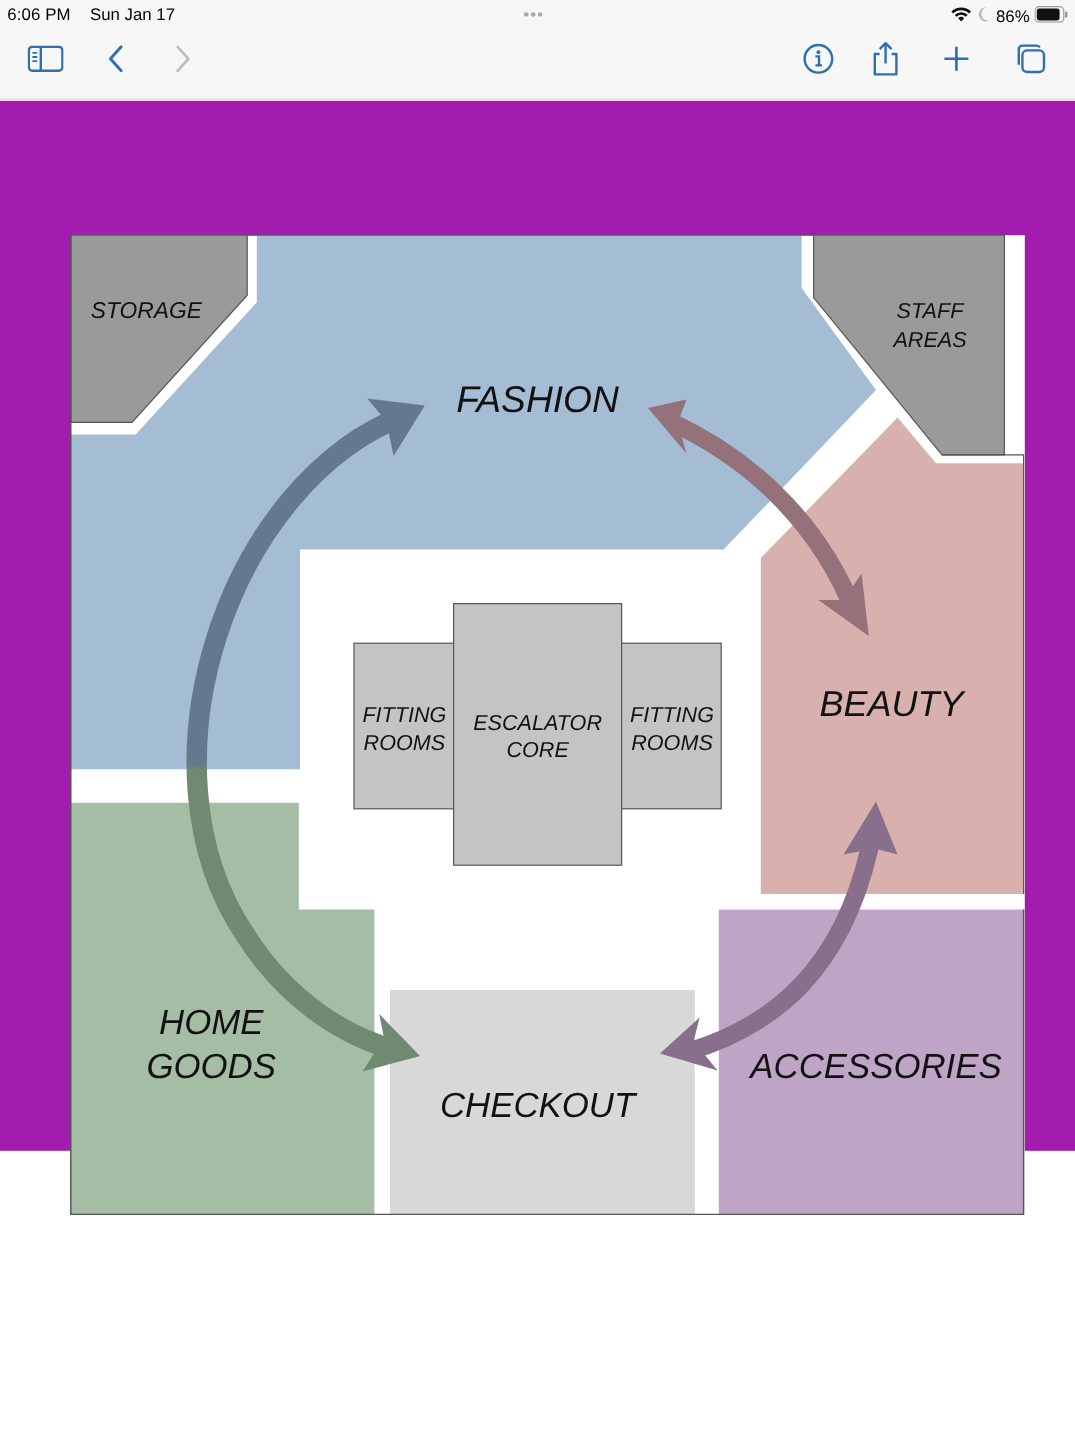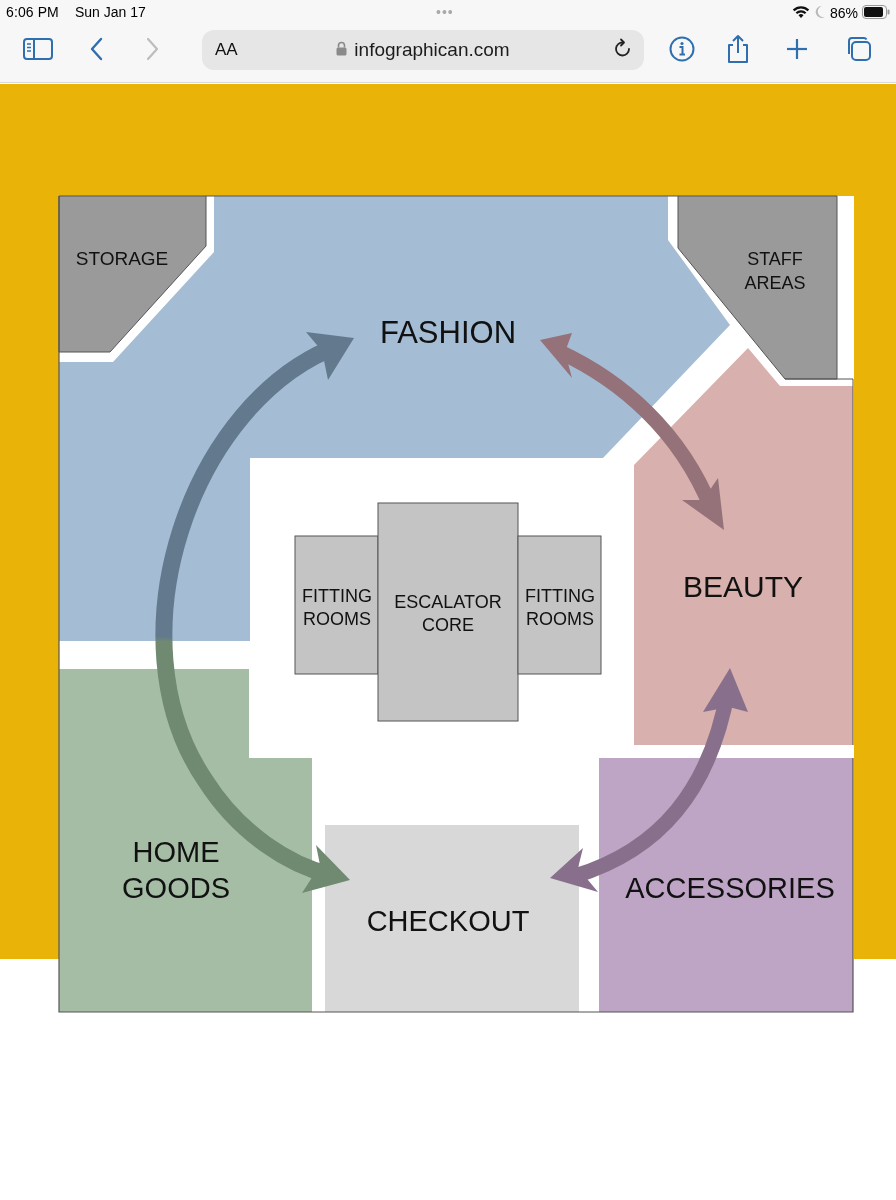--- a/index.html
+++ b/index.html
@@ -13,21 +13,21 @@
   .status-right { position: absolute; right: 6px; top: 5px; display: flex; align-items: flex-start; gap: 4px; }
   .status-battery-pct { font-size: 14px; }
 
   .toolbar { position: absolute; left: 0; top: 26px; width: 896px; height: 57px; background: #f7f7f7; border-bottom: 1px solid #d8d8d8; }
   .tb-icon { position: absolute; top: 11px; width: 34px; height: 28px; display: flex; align-items: center; justify-content: center; cursor: pointer; }
   .address-bar { position: absolute; left: 202px; top: 4px; width: 442px; height: 40px; background: #e6e6e6; border-radius: 12px; }
   .aa { position: absolute; left: 13px; top: 10px; font-size: 17px; color: #111; }
   .url-wrap { position: absolute; left: 0; right: 0; top: 9px; text-align: center; font-size: 19px; color: #1c1c1c; display: flex; justify-content: center; align-items: center; gap: 7px; }
   .reload { position: absolute; right: 10px; top: 8px; }
 
-  .page { position: absolute; left: 0; top: 84px; width: 896px; height: 875px; background: #eab308; }
+  .page { position: absolute; left: 0; top: 84px; width: 896px; height: 875px; background: #a21caf; font-style: italic; }
   .floorplan { position: absolute; left: 0; top: 0; }
   .fp-label { font-family: "Liberation Sans", "DejaVu Sans", sans-serif; fill: #111; }
 </style>
 </head>
 <body>
 
 <div class="status-bar">
   <span class="status-time">6:06 PM</span>
   <span class="status-date">Sun Jan 17</span>
   <span class="status-dots">•••</span>
@@ -75,40 +75,20 @@
     </span>
   </div>
   <div class="tb-icon" style="left:135px;">
     <span>
       <svg width="16" height="24" viewBox="0 0 16 24">
           <polyline points="4,2 13,12 4,22" fill="none" stroke="#bdbdbd" stroke-width="2.2" stroke-linecap="round" stroke-linejoin="round"></polyline>
         </svg>
     </span>
   </div>
 
-  <div class="address-bar">
-    <span class="aa">AA</span>
-    <div class="url-wrap">
-      <span>
-        <svg width="11" height="15" viewBox="0 0 11 15">
-            <path d="M2.5 6.5 V4.5 A3 3 0 0 1 8.5 4.5 V6.5" fill="none" stroke="#8a8a8a" stroke-width="1.6"></path>
-            <rect x="0.5" y="6.5" width="10" height="8" rx="1.5" fill="#8a8a8a"></rect>
-          </svg>
-      </span>
-      <span>infographican.com</span>
-    </div>
-    <span class="reload">
-      <span>
-        <svg width="22" height="22" viewBox="0 0 22 22">
-            <path d="M17 11 A6.5 6.5 0 1 1 11 4.5" fill="none" stroke="#222" stroke-width="1.8" stroke-linecap="round"></path>
-            <polyline points="9,1.5 12,4.5 9,7.5" fill="none" stroke="#222" stroke-width="1.8" stroke-linecap="round" stroke-linejoin="round"></polyline>
-          </svg>
-      </span>
-    </span>
-  </div>
 
   <div class="tb-icon" style="left:665px;">
     <span>
       <svg width="28" height="28" viewBox="0 0 28 28">
           <circle cx="14" cy="14" r="11.5" fill="none" stroke="#2f6fb0" stroke-width="2"></circle>
           <circle cx="14" cy="8.5" r="1.6" fill="#2f6fb0"></circle>
           <path d="M11.5 12 H14.5 V19 M11.5 19.5 H17" fill="none" stroke="#2f6fb0" stroke-width="2"></path>
         </svg>
     </span>
   </div>

